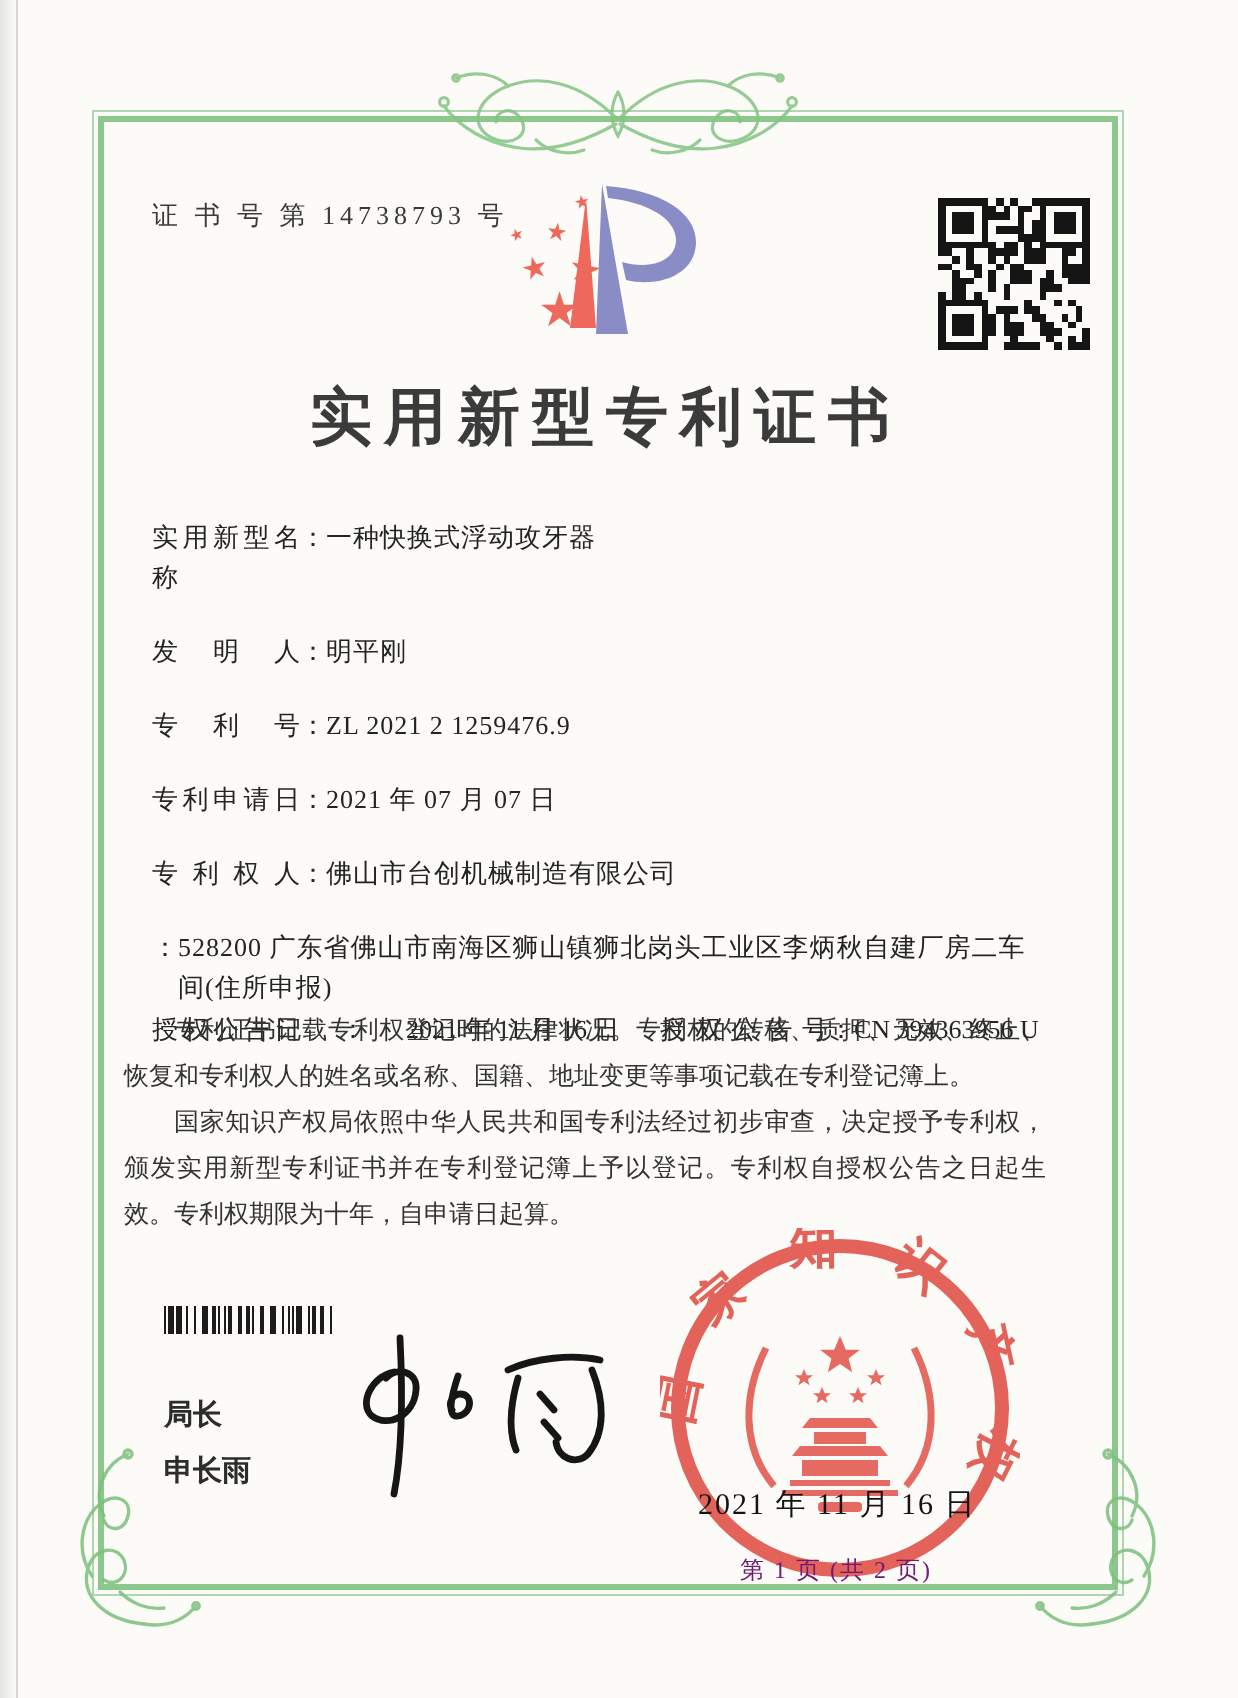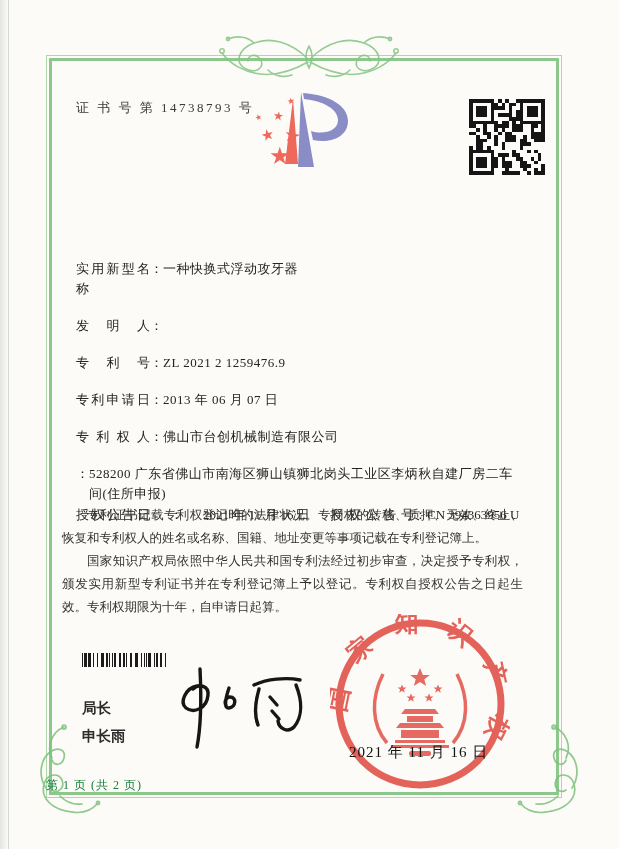--- a/index.html
+++ b/index.html
@@ -54,22 +54,22 @@
   .barcode i{height:100%;}
   .barcode i.b{background:#1c1c1c;}
 
   .signer{position:absolute;left:82px;top:694px;font-family:"Liberation Sans","DejaVu Sans",sans-serif;
     font-size:14.5px;line-height:28px;color:#2c2c2c;font-weight:600;}
   .signature{position:absolute;left:166px;top:663px;width:162px;height:96px;}
 
   .seal{position:absolute;left:330px;top:614px;width:180px;height:180px;opacity:0.93;}
   .seal-date{position:absolute;left:349px;top:743px;font-size:15px;letter-spacing:1px;color:#141414;z-index:5;}
 
-  .page-info{position:absolute;left:46px;top:777px;width:420px;text-align:left;
-    font-size:12px;letter-spacing:1px;color:#15803d;}
+  .page-info{position:absolute;left:46px;top:777px;width:420px;text-align:right;
+    font-size:12px;letter-spacing:1px;color:#701a75;}
   .back-note{position:absolute;left:0;top:820px;width:619px;text-align:center;
     font-size:13px;letter-spacing:2px;color:#3a3a3a;}
 </style>
 </head>
 <body>
 
 <div class="page">
   <div class="scan-edge"></div>
   <div class="scan-line"></div>
 
@@ -363,40 +363,42 @@
       <i style="grid-row:21;grid-column:11"></i>
       <i style="grid-row:21;grid-column:12"></i>
       <i style="grid-row:21;grid-column:13"></i>
       <i style="grid-row:21;grid-column:14"></i>
       <i style="grid-row:21;grid-column:17"></i>
       <i style="grid-row:21;grid-column:19"></i>
       <i style="grid-row:21;grid-column:20"></i>
       <i style="grid-row:21;grid-column:21"></i>
     </div>
 
+  <div class="title">实用新型专利证书</div>
 
   <div class="fields">
     <div class="f-row">
       <span class="f-label">实用新型名称</span>
         <span class="f-colon">：</span>
       <span class="f-value">一种快换式浮动攻牙器</span>
     </div>
     <div class="f-row">
       <span class="f-label">发明人</span>
         <span class="f-colon">：</span>
+      <span class="f-value">明平刚</span>
     </div>
     <div class="f-row">
       <span class="f-label">专利号</span>
         <span class="f-colon">：</span>
       <span class="f-value">ZL 2021 2 1259476.9</span>
     </div>
     <div class="f-row">
       <span class="f-label">专利申请日</span>
         <span class="f-colon">：</span>
-      <span class="f-value">2013 年 06 月 07 日</span>
+      <span class="f-value">2021 年 07 月 07 日</span>
     </div>
     <div class="f-row">
       <span class="f-label">专利权人</span>
         <span class="f-colon">：</span>
       <span class="f-value">佛山市台创机械制造有限公司</span>
     </div>
     <div class="f-row addr">
         <span class="f-colon">：</span>
       <span class="f-value">528200 广东省佛山市南海区狮山镇狮北岗头工业区李炳秋自建厂房二车间(住所申报)</span>
     </div>

